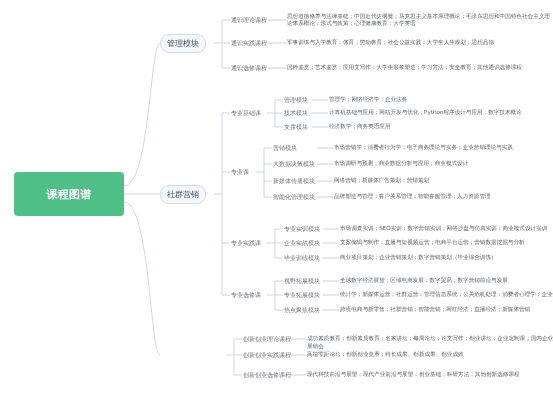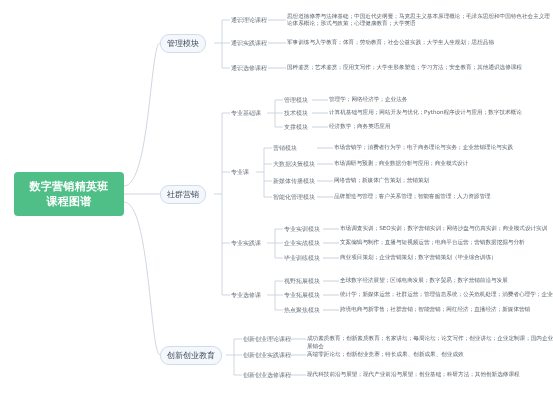--- a/index.html
+++ b/index.html
@@ -145,21 +145,20 @@
       <path d="M234,355 L242,355"></path>
       <path d="M234,375 L242,375"></path>
       <path d="M290,339 L306,339" stroke-width="0.9"></path>
       <path d="M290,355 L306,355" stroke-width="0.9"></path>
       <path d="M290,375 L306,375" stroke-width="0.9"></path>
     </g>
   </svg>
 
   <div class="node root">
     <div>
-      <span>数字营销精英班</span>
       <span>课程图谱</span>
     </div>
   </div>
 
   <div class="node branch" style="left:160px;top:33.5px;">
     <span>管理模块</span>
   </div>
 
   <div class="node lvl2" style="left:231px;top:16px;">
     <span>通识理论课程</span>
@@ -273,23 +272,20 @@
   <div class="node leaf" style="left:340px;top:291px;">
     <span>统计学；新媒体运营；社群运营；管理信息系统；公关危机处理；消费者心理学；企业销售决策</span>
   </div>
   <div class="node lvl3" style="left:284px;top:306px;">
     <span>热点聚焦模块</span>
   </div>
   <div class="node leaf" style="left:340px;top:306px;">
     <span>跨境电商与新零售；社群营销；智能营销；网红经济；直播经济；新媒体营销</span>
   </div>
 
-  <div class="node branch" style="left:160px;top:345.5px;">
-    <span>创新创业教育</span>
-  </div>
 
   <div class="node lvl2" style="left:243px;top:335px;">
     <span>创新创业理论课程</span>
   </div>
   <div class="node leaf wide" style="left:307px;top:335px;">
     <span>成功素质教育；创新素质教育；名家讲坛；每周论坛；论文写作；创业讲坛；企业定制课；国内企业考察；展销会</span>
   </div>
 
   <div class="node lvl2" style="left:243px;top:351px;">
     <span>创新创业实践课程</span>

